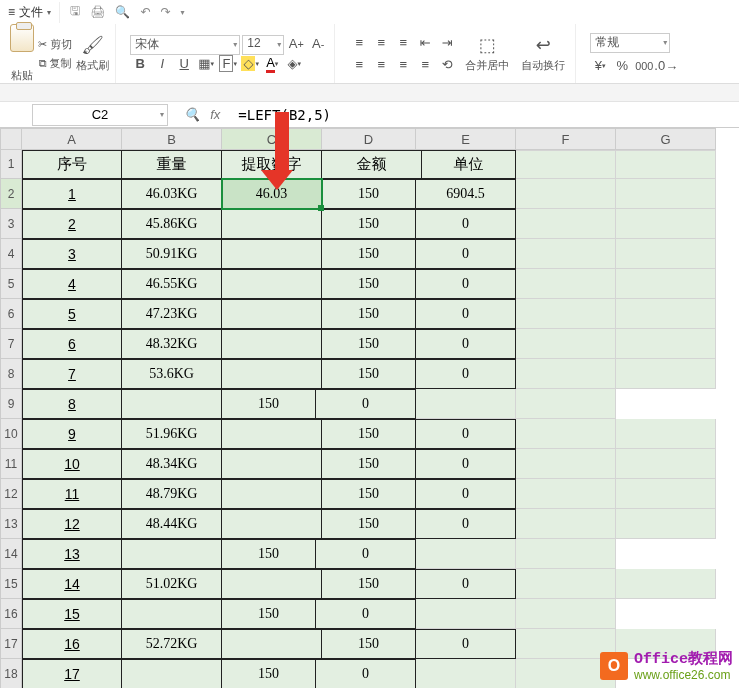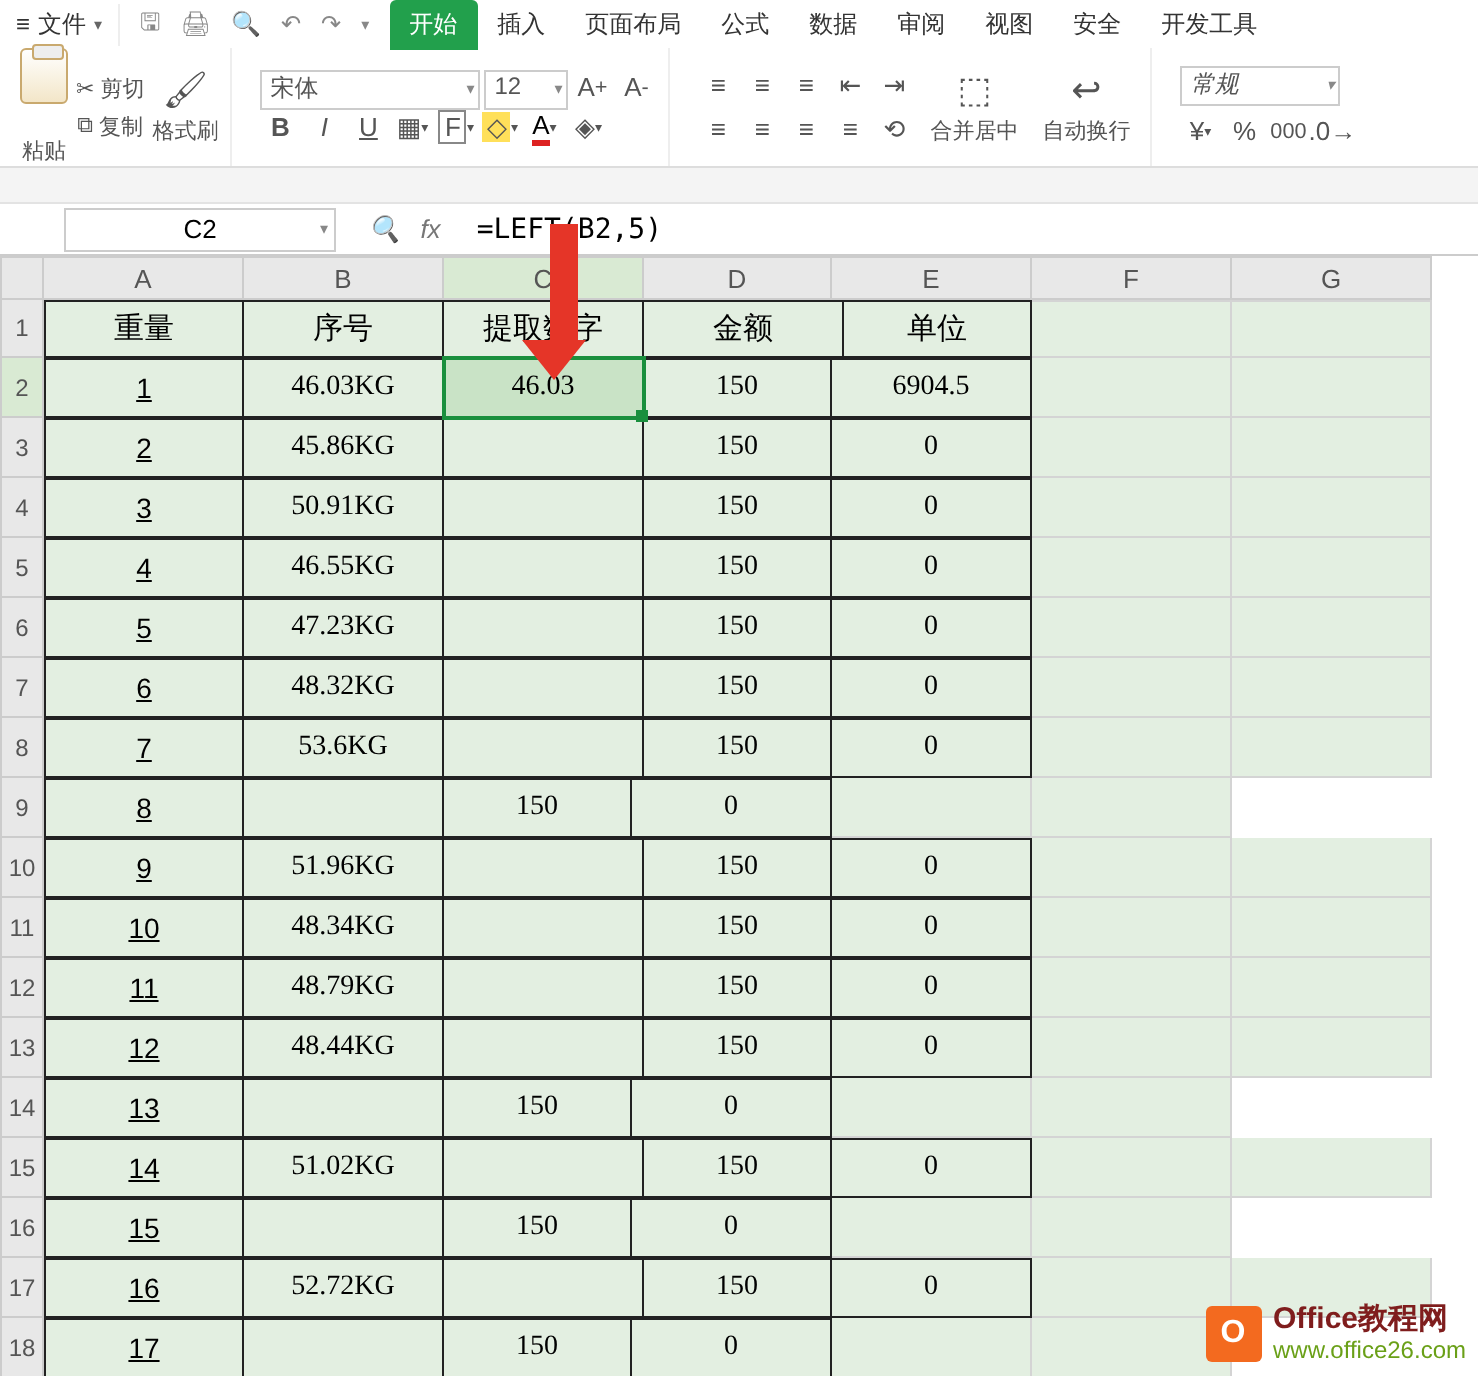--- a/index.html
+++ b/index.html
@@ -58,50 +58,39 @@
   
   .cA{width:100px;} .cB{width:100px;} .cC{width:100px;} .cD{width:94px;} .cE{width:100px;} .cF{width:100px;} .cG{width:100px;}
   .rH{height:30px;}
   .rH1{height:29px;}
 
   
   .logo{position:absolute;right:6px;bottom:6px;display:flex;align-items:center;gap:6px;}
   .logo .sq{width:28px;height:28px;background:#f36a1f;display:flex;align-items:center;justify-content:center;color:#fff;font-weight:bold;border-radius:3px;font-size:16px;}
   .logo .txt{display:flex;flex-direction:column;line-height:1.1;}
   .logo .txt .t1{color:#f36a1f;font-size:15px;font-weight:bold;}
-  .logo .txt .t1 span{color:#7f1d1d;}
+  .logo .txt .t1 span{color:#a21caf;font-family:Liberation Mono, monospace;}
   .logo .txt .t2{color:#6aa018;font-size:12px;}
 </style>
 </head>
 <body>
 
 <div class="menubar">
   <div class="file-btn">
     <span>≡</span>
     <span>文件</span>
     <span class="drop">▾</span>
   </div>
   <div class="qat">
     <span>🖫</span>
     <span>🖨</span>
     <span>🔍</span>
     <span>↶</span>
     <span>↷</span>
     <span style="font-size:8px;">▾</span>
-  </div>
-  <div class="tabs">
-    <div class="tab active">开始</div>
-    <div class="tab">插入</div>
-    <div class="tab">页面布局</div>
-    <div class="tab">公式</div>
-    <div class="tab">数据</div>
-    <div class="tab">审阅</div>
-    <div class="tab">视图</div>
-    <div class="tab">安全</div>
-    <div class="tab">开发工具</div>
   </div>
 </div>
 
 <div class="ribbon">
   <div class="group">
     <div class="paste-btn">
       <div class="paste-icon"></div>
       <span>粘贴</span>
     </div>
     <div class="vstack">
@@ -178,21 +167,21 @@
       <span>合并居中</span>
     </div>
     <div class="bigbtn">
       <span style="font-size:18px;">↩</span>
       <span>自动换行</span>
     </div>
   </div>
 
   <div class="group" style="border-right:none;">
     <div class="vstack" style="gap:4px;align-items:flex-start;">
-      <div class="sel" style="width:80px;font-style:italic;">
+      <div class="sel" style="width:80px;">
         <span>常规</span>
         <span class="drop">▾</span>
       </div>
       <div class="row">
         <div class="icnbtnf">¥<span style="font-size:7px;">▾</span></div>
         <div class="icnbtnf">%</div>
         <div class="icnbtnf">
             <sup>0</sup>
             <sub>00</sub>
           </div>
@@ -232,22 +221,22 @@
         <div class="colh cD">D</div>
         <div class="colh cE">E</div>
         <div class="colh cF">F</div>
         <div class="colh cG">G</div>
       </div>
     </div>
 
     <div style="display:flex;" class="tbl thead">
       <div class="rowh rH1">1</div>
       <div class="gridrow">
+        <div class="cell cA rH1">序号</div>
         <div class="cell cB rH1">重量</div>
-        <div class="cell cA rH1">序号</div>
         <div class="cell cC rH1">提取数字</div>
         <div class="cell cE rH1">金额</div>
         <div class="cell cD rH1">单位</div>
       </div>
       <div class="cell out cF rH1" style="border:1px solid #d4d4d4;border-left:none;"></div>
       <div class="cell out cG rH1" style="border:1px solid #d4d4d4;border-left:none;"></div>
     </div>
 
     <div id="datarows">
         <div class="tbl" style="display: flex;">

